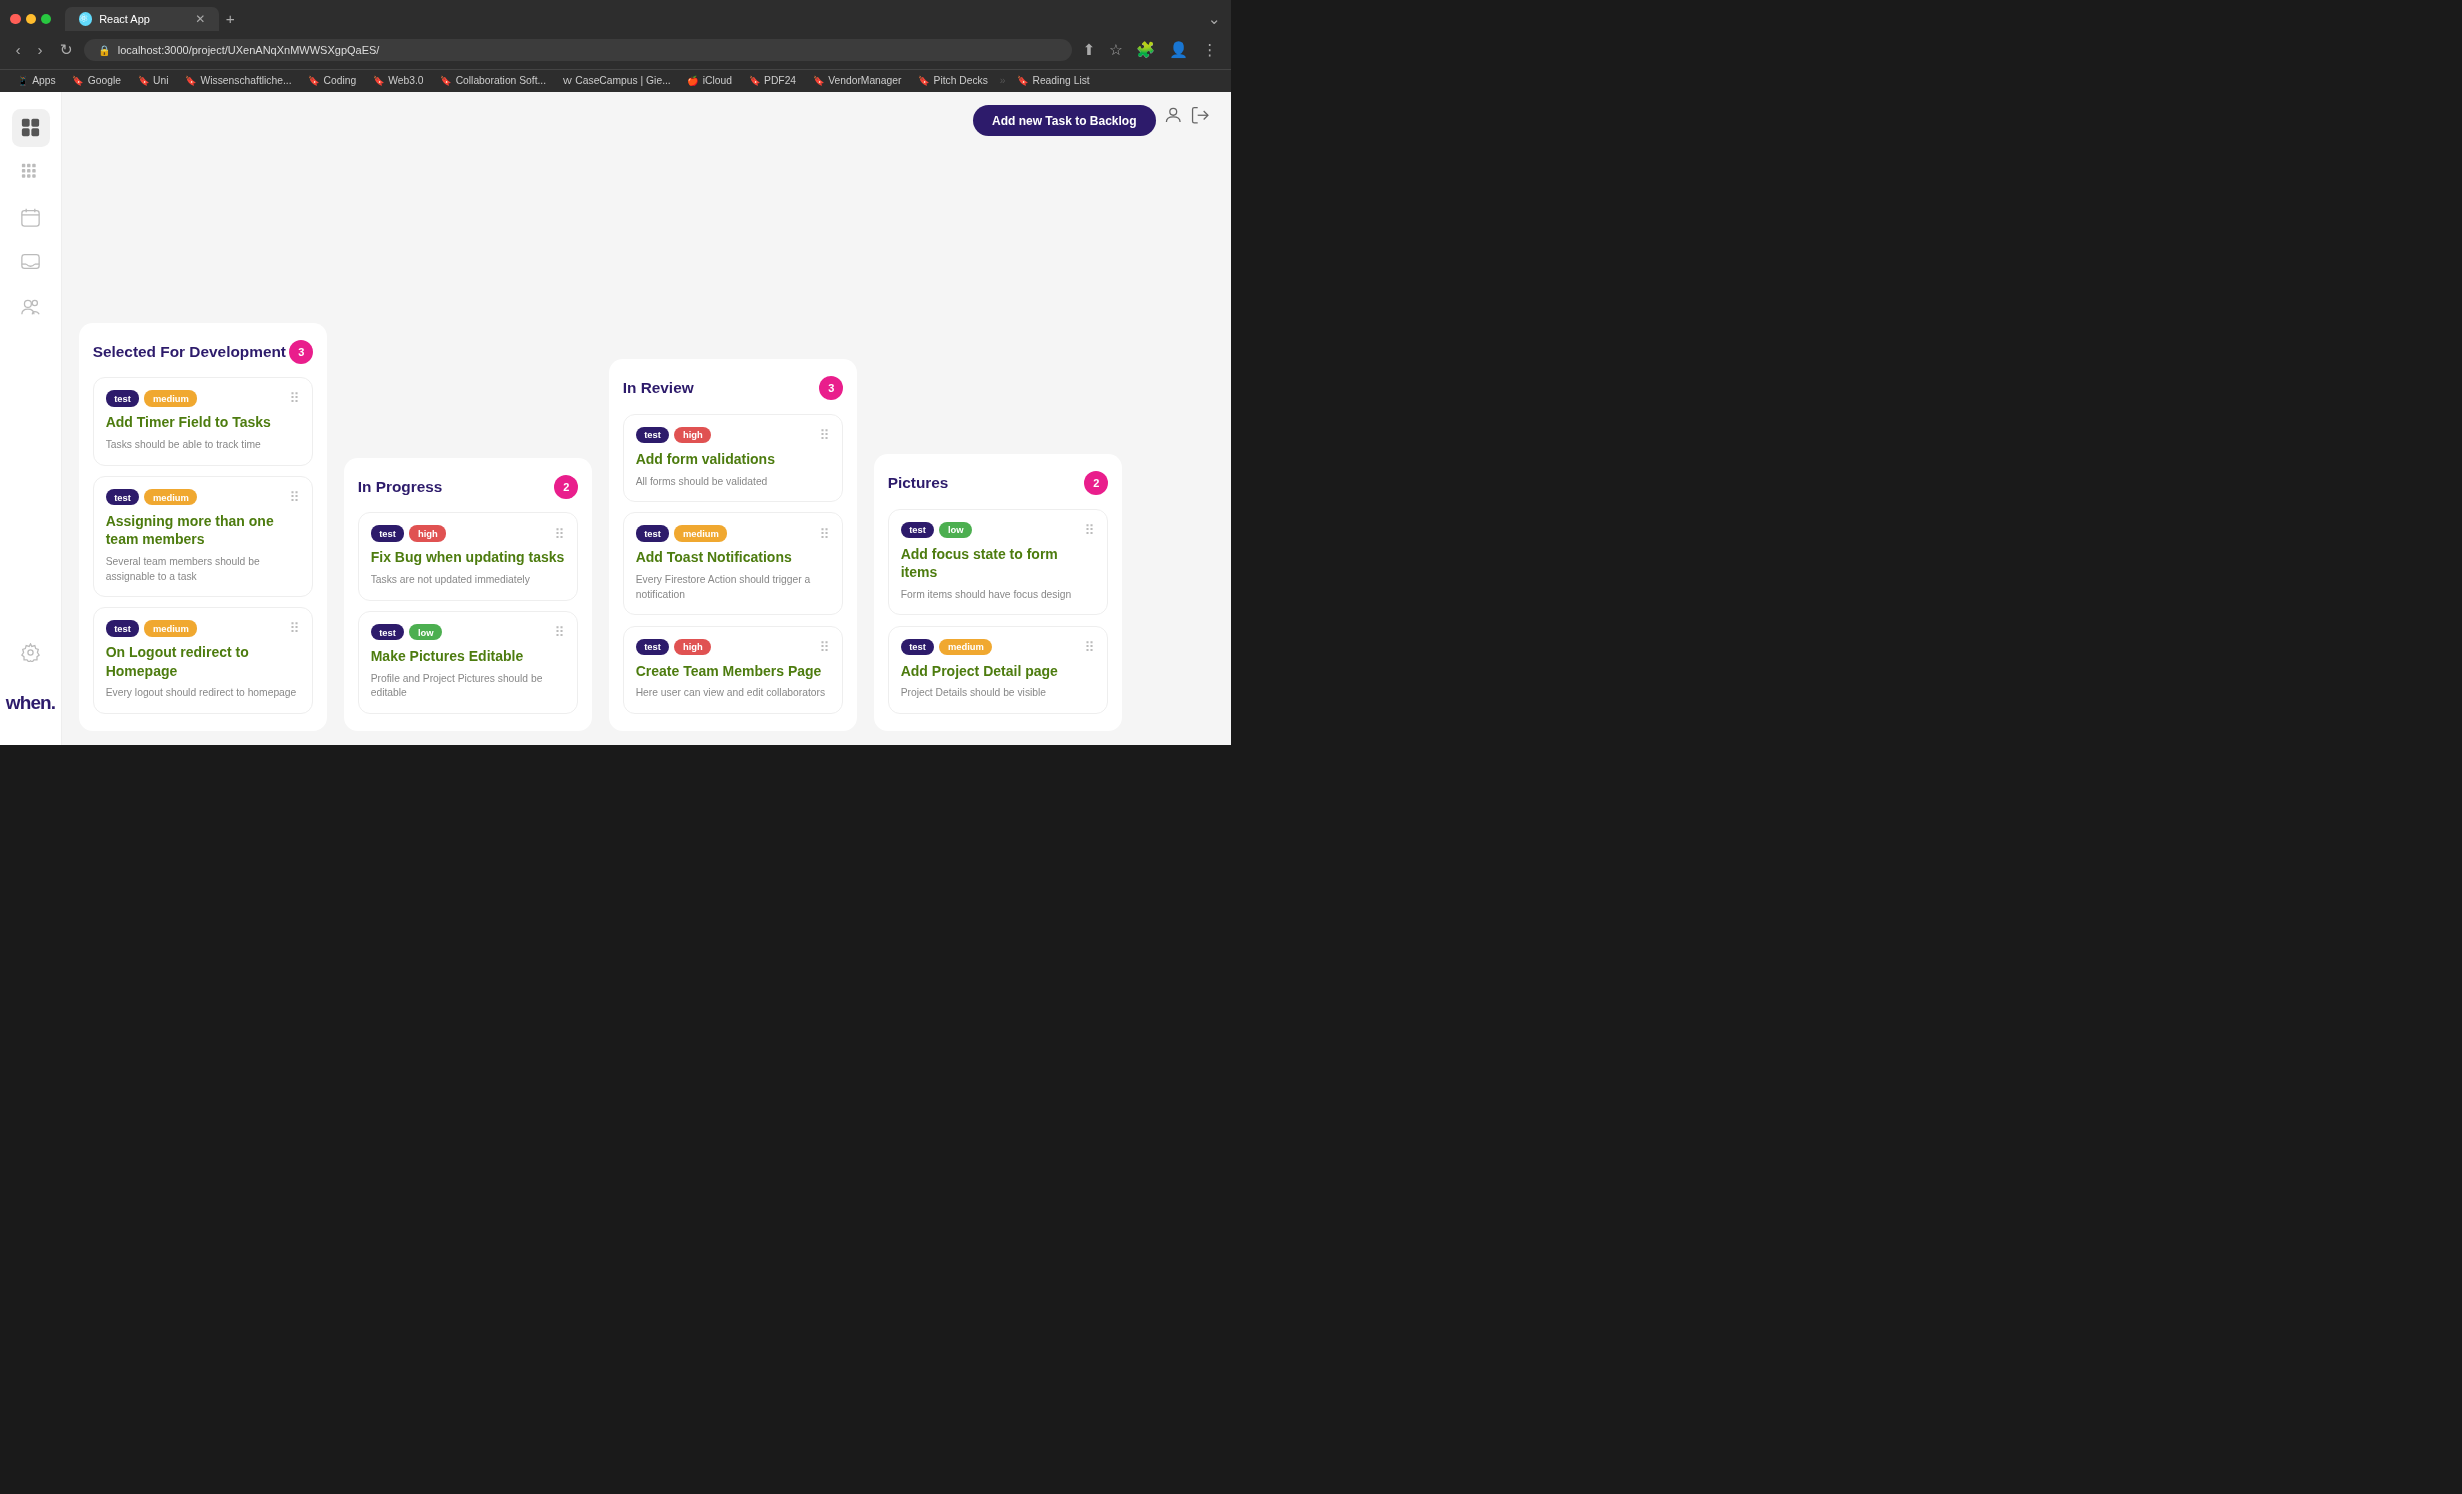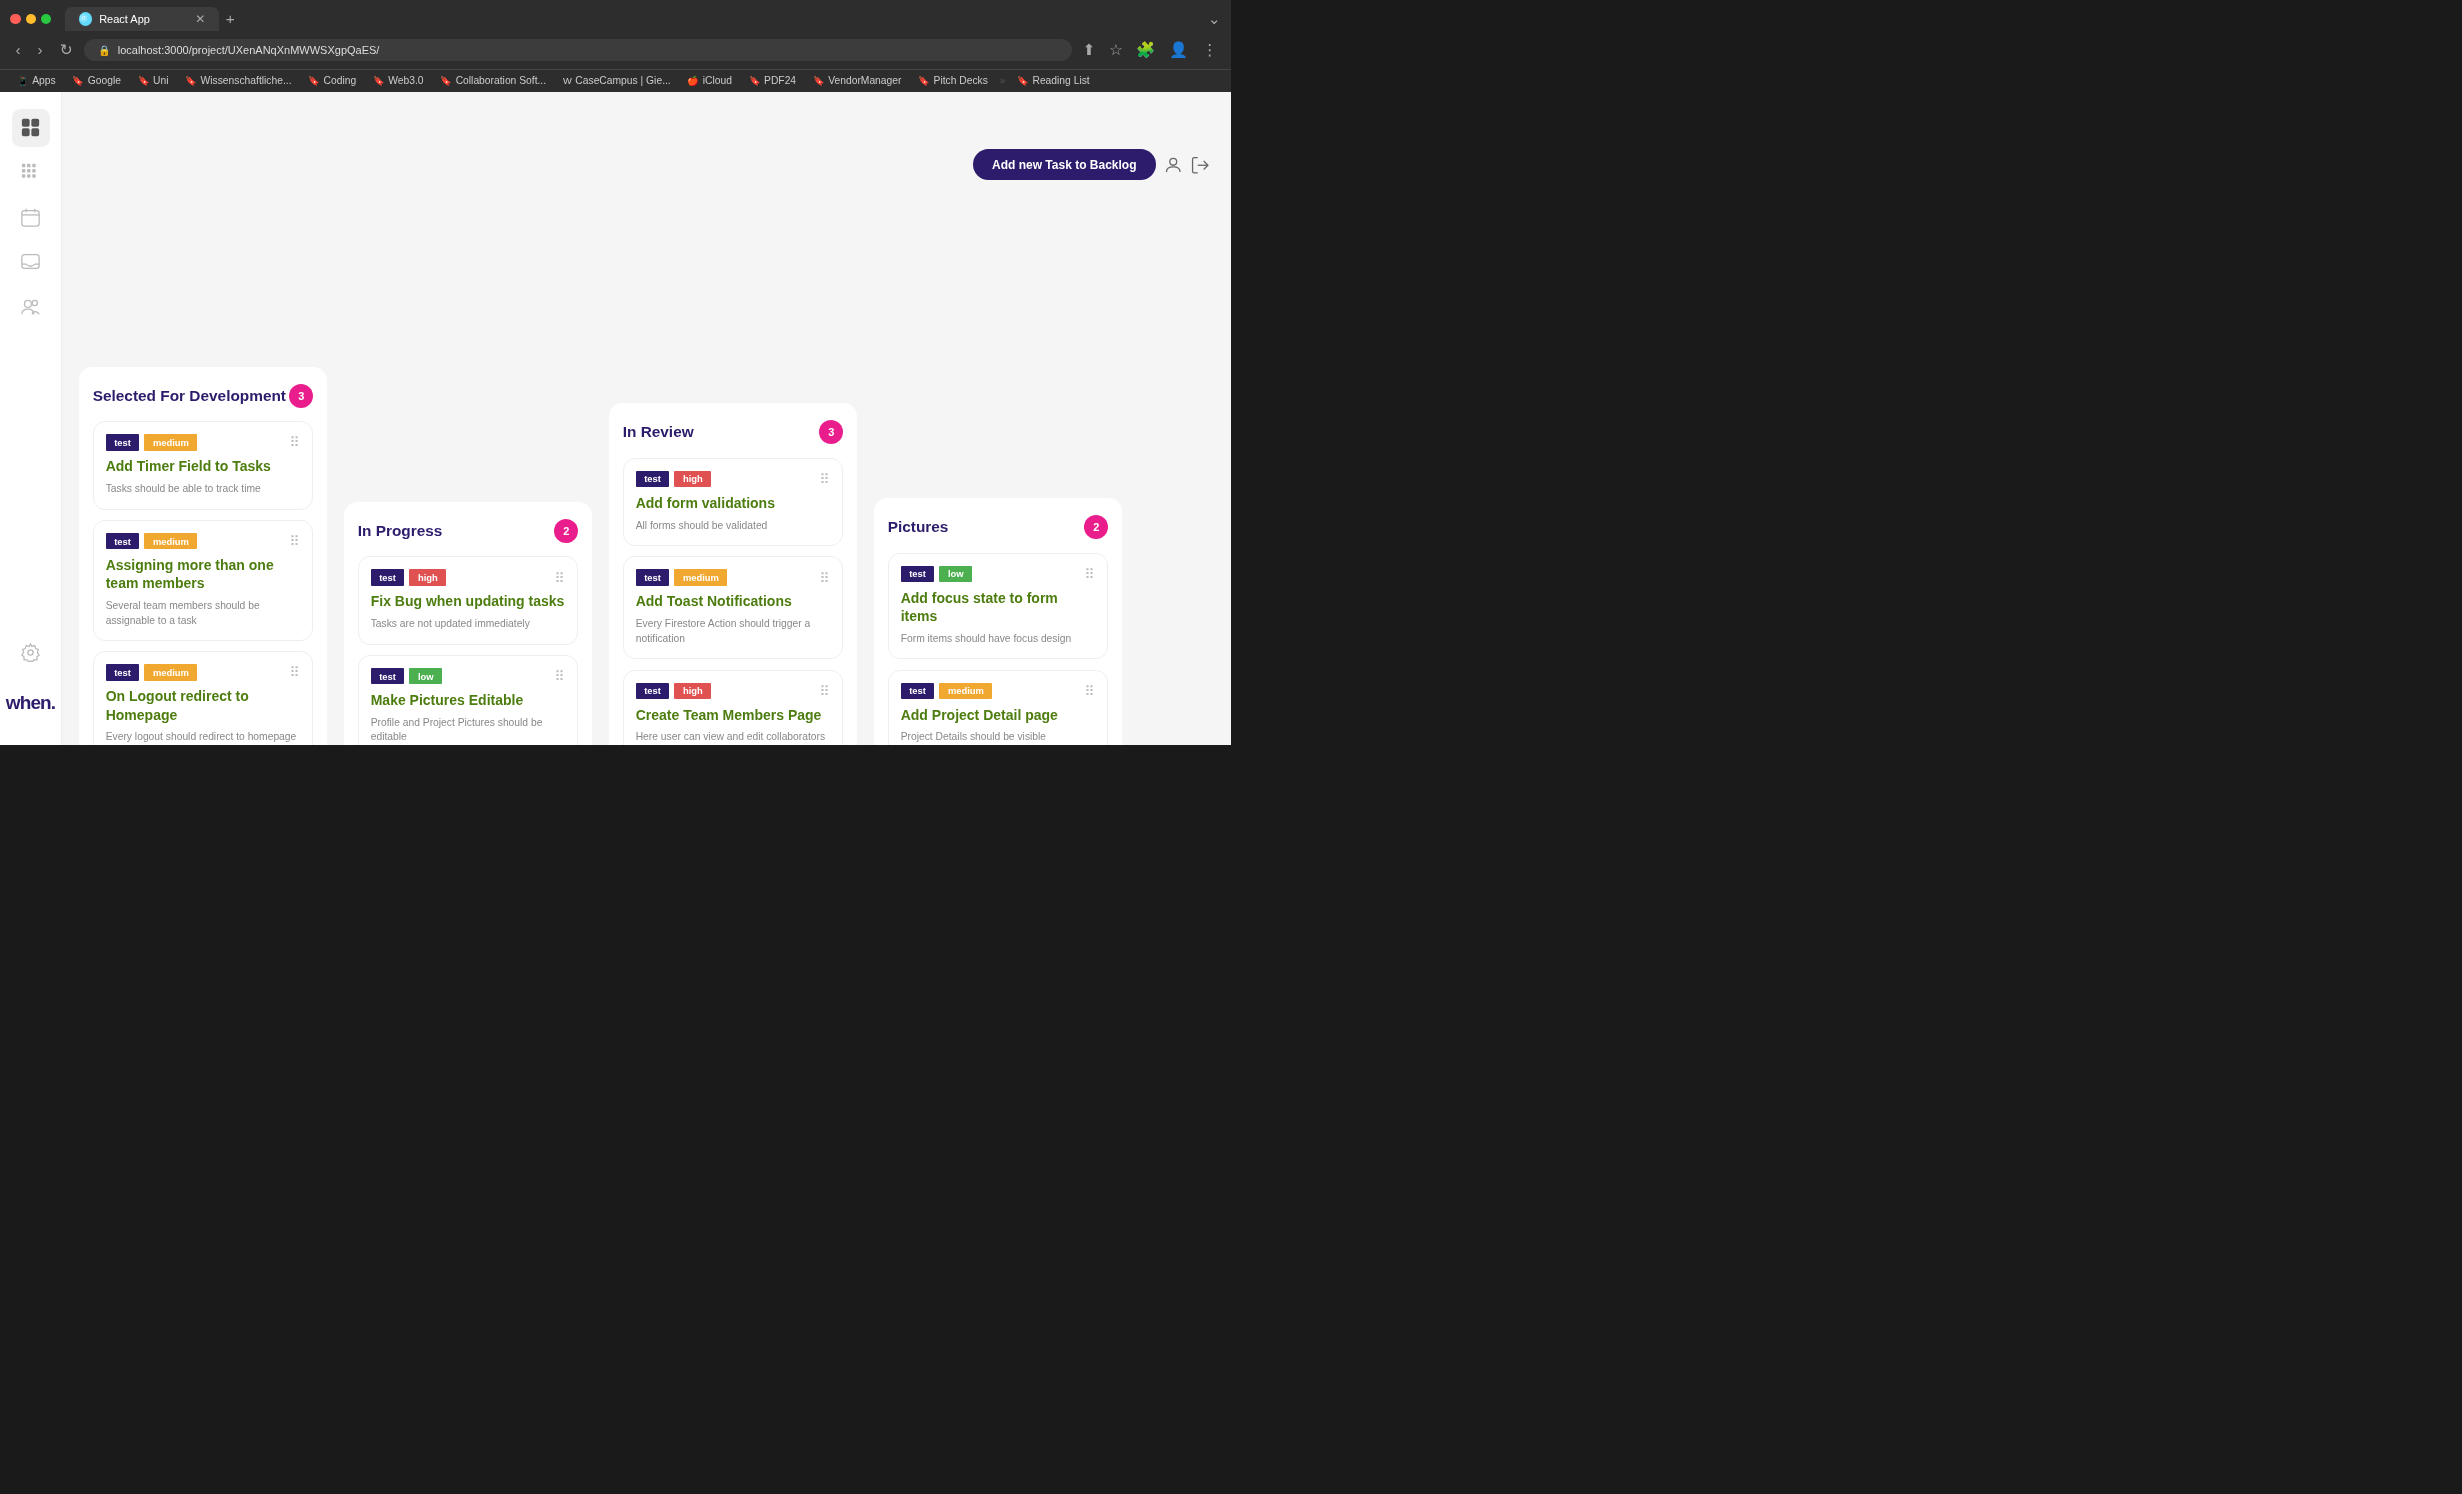--- a/index.html
+++ b/index.html
@@ -41,36 +41,36 @@
     .sidebar-icon { width: 38px; height: 38px; display: flex; align-items: center; justify-content: center; border-radius: 8.5px; cursor: pointer; color: #888; font-size: 17px; }
     .sidebar-icon.active { background: #f0f0f0; color: #333; }
     .sidebar-spacer { flex: 1; }
     .sidebar-logo { padding: 13.7px 0; }
     .logo-text { font-size: 19px; font-weight: 800; color: #2d1b6b; letter-spacing: -0.9px; }
 
     
     .main-content { flex: 1; overflow: auto; padding: 0; }
     .content-header { display: flex; justify-content: flex-end; align-items: center; padding: 13.7px 20.5px; background: #f5f5f5; }
     .add-task-btn { background: #2d1b6b; color: #fff; border: none; border-radius: 20.5px; padding: 8.5px 19px; font-size: 12px; font-weight: 600; cursor: pointer; }
-    .header-actions { display: flex; align-items: flex-end; gap: 7px; margin-top: 44px; }
+    .header-actions { display: flex; align-items: flex-start; gap: 7px; }
     .header-icon-btn { background: none; border: none; color: #666; font-size: 17px; cursor: pointer; }
 
     
     .kanban-board { display: flex; gap: 17px; padding: 0 17px 17px; overflow-x: auto; height: calc(100% - 55px); align-items: flex-end; }
     .kanban-column { background: #fff; border-radius: 13.7px; min-width: 248px; max-width: 248px; padding: 17px 13.7px; display: flex; flex-direction: column; gap: 10.3px; overflow-y: auto; }
 
     .column-header { display: flex; align-items: center; justify-content: space-between; margin-bottom: 3.4px; }
     .column-title { font-size: 15.4px; font-weight: 700; color: #2d1b6b; }
     .column-badge { background: #e91e8c; color: #fff; border-radius: 50%; width: 24px; height: 24px; display: flex; align-items: center; justify-content: center; font-size: 11px; font-weight: 700; }
 
     
     .task-card { background: #fff; border: 1.3px solid #eee; border-radius: 12px; padding: 12px; display: flex; flex-direction: column; gap: 6.8px; }
     .task-card-header { display: flex; align-items: center; justify-content: space-between; }
     .tags { display: flex; gap: 5.1px; flex-wrap: wrap; }
-    .tag { border-radius: 1px; padding: 2.6px 8.5px; font-size: 9.4px; font-weight: 600; color: #fff; }
+    .tag { border-radius: 8px; padding: 2.6px 8.5px; font-size: 9.4px; font-weight: 600; color: #fff; }
     .tag-test { background: #2d1b6b; }
     .tag-high { background: #e05252; }
     .tag-medium { background: #f0a830; }
     .tag-low { background: #4caf50; }
     .card-menu { color: #bbb; font-size: 13.7px; cursor: pointer; letter-spacing: 0.9px; }
     .task-title { font-size: 14px; font-weight: 700; color: #4d7c0f; line-height: 1.3; }
     .task-desc { font-size: 10.3px; color: #888; line-height: 1.4; }
   </style>
 </head>
 <body>

